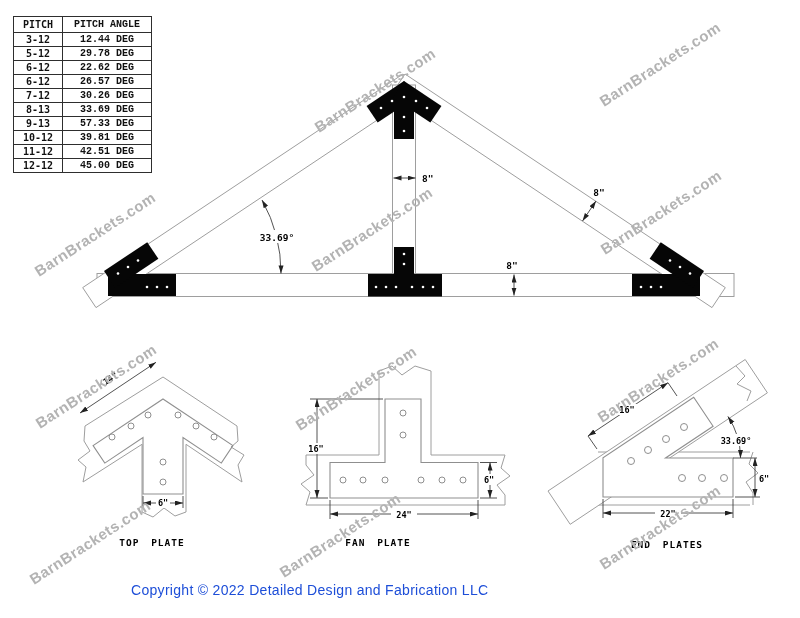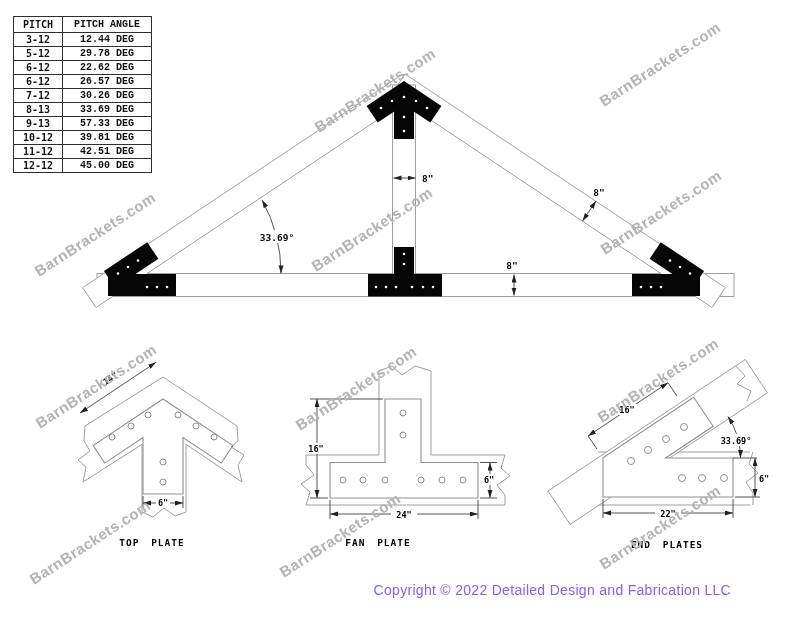--- a/index.html
+++ b/index.html
@@ -13,22 +13,22 @@
   .pitch th{height:15px;line-height:15px;}
   .pitch .c1{width:42px;}
   .pitch .c2{width:82px;font-family:Liberation Mono, monospace;}
   
   #draw{position:absolute;left:0;top:0;}
   
   .wm{position:absolute;color:#b3b3b3;font:bold 15px "Liberation Sans",sans-serif;
       letter-spacing:.5px;white-space:nowrap;transform:translate(-50%,-50%) rotate(-33deg);
       pointer-events:none;}
   
-  .copyright{position:absolute;left:131px;top:582px;width:600px;text-align:right;
-      font:14px "Liberation Sans",sans-serif;color:#8b5cf6;letter-spacing:.3px;}
+  .copyright{position:absolute;left:131px;top:582px;width:600px;text-align:left;
+      font:14px "Liberation Sans",sans-serif;color:#1d4ed8;letter-spacing:.3px;}
   text{font-family:"DejaVu Sans Mono",monospace;font-weight:bold;fill:#000;}
   .dimtxt{font-size:9.5px;}
   .dimtxt-sm{font-size:8.5px;}
   .title-txt{font-size:9.5px;letter-spacing:1px;word-spacing:5px;}
 </style>
 </head>
 <body>
 
 <div id="canvas">
 

